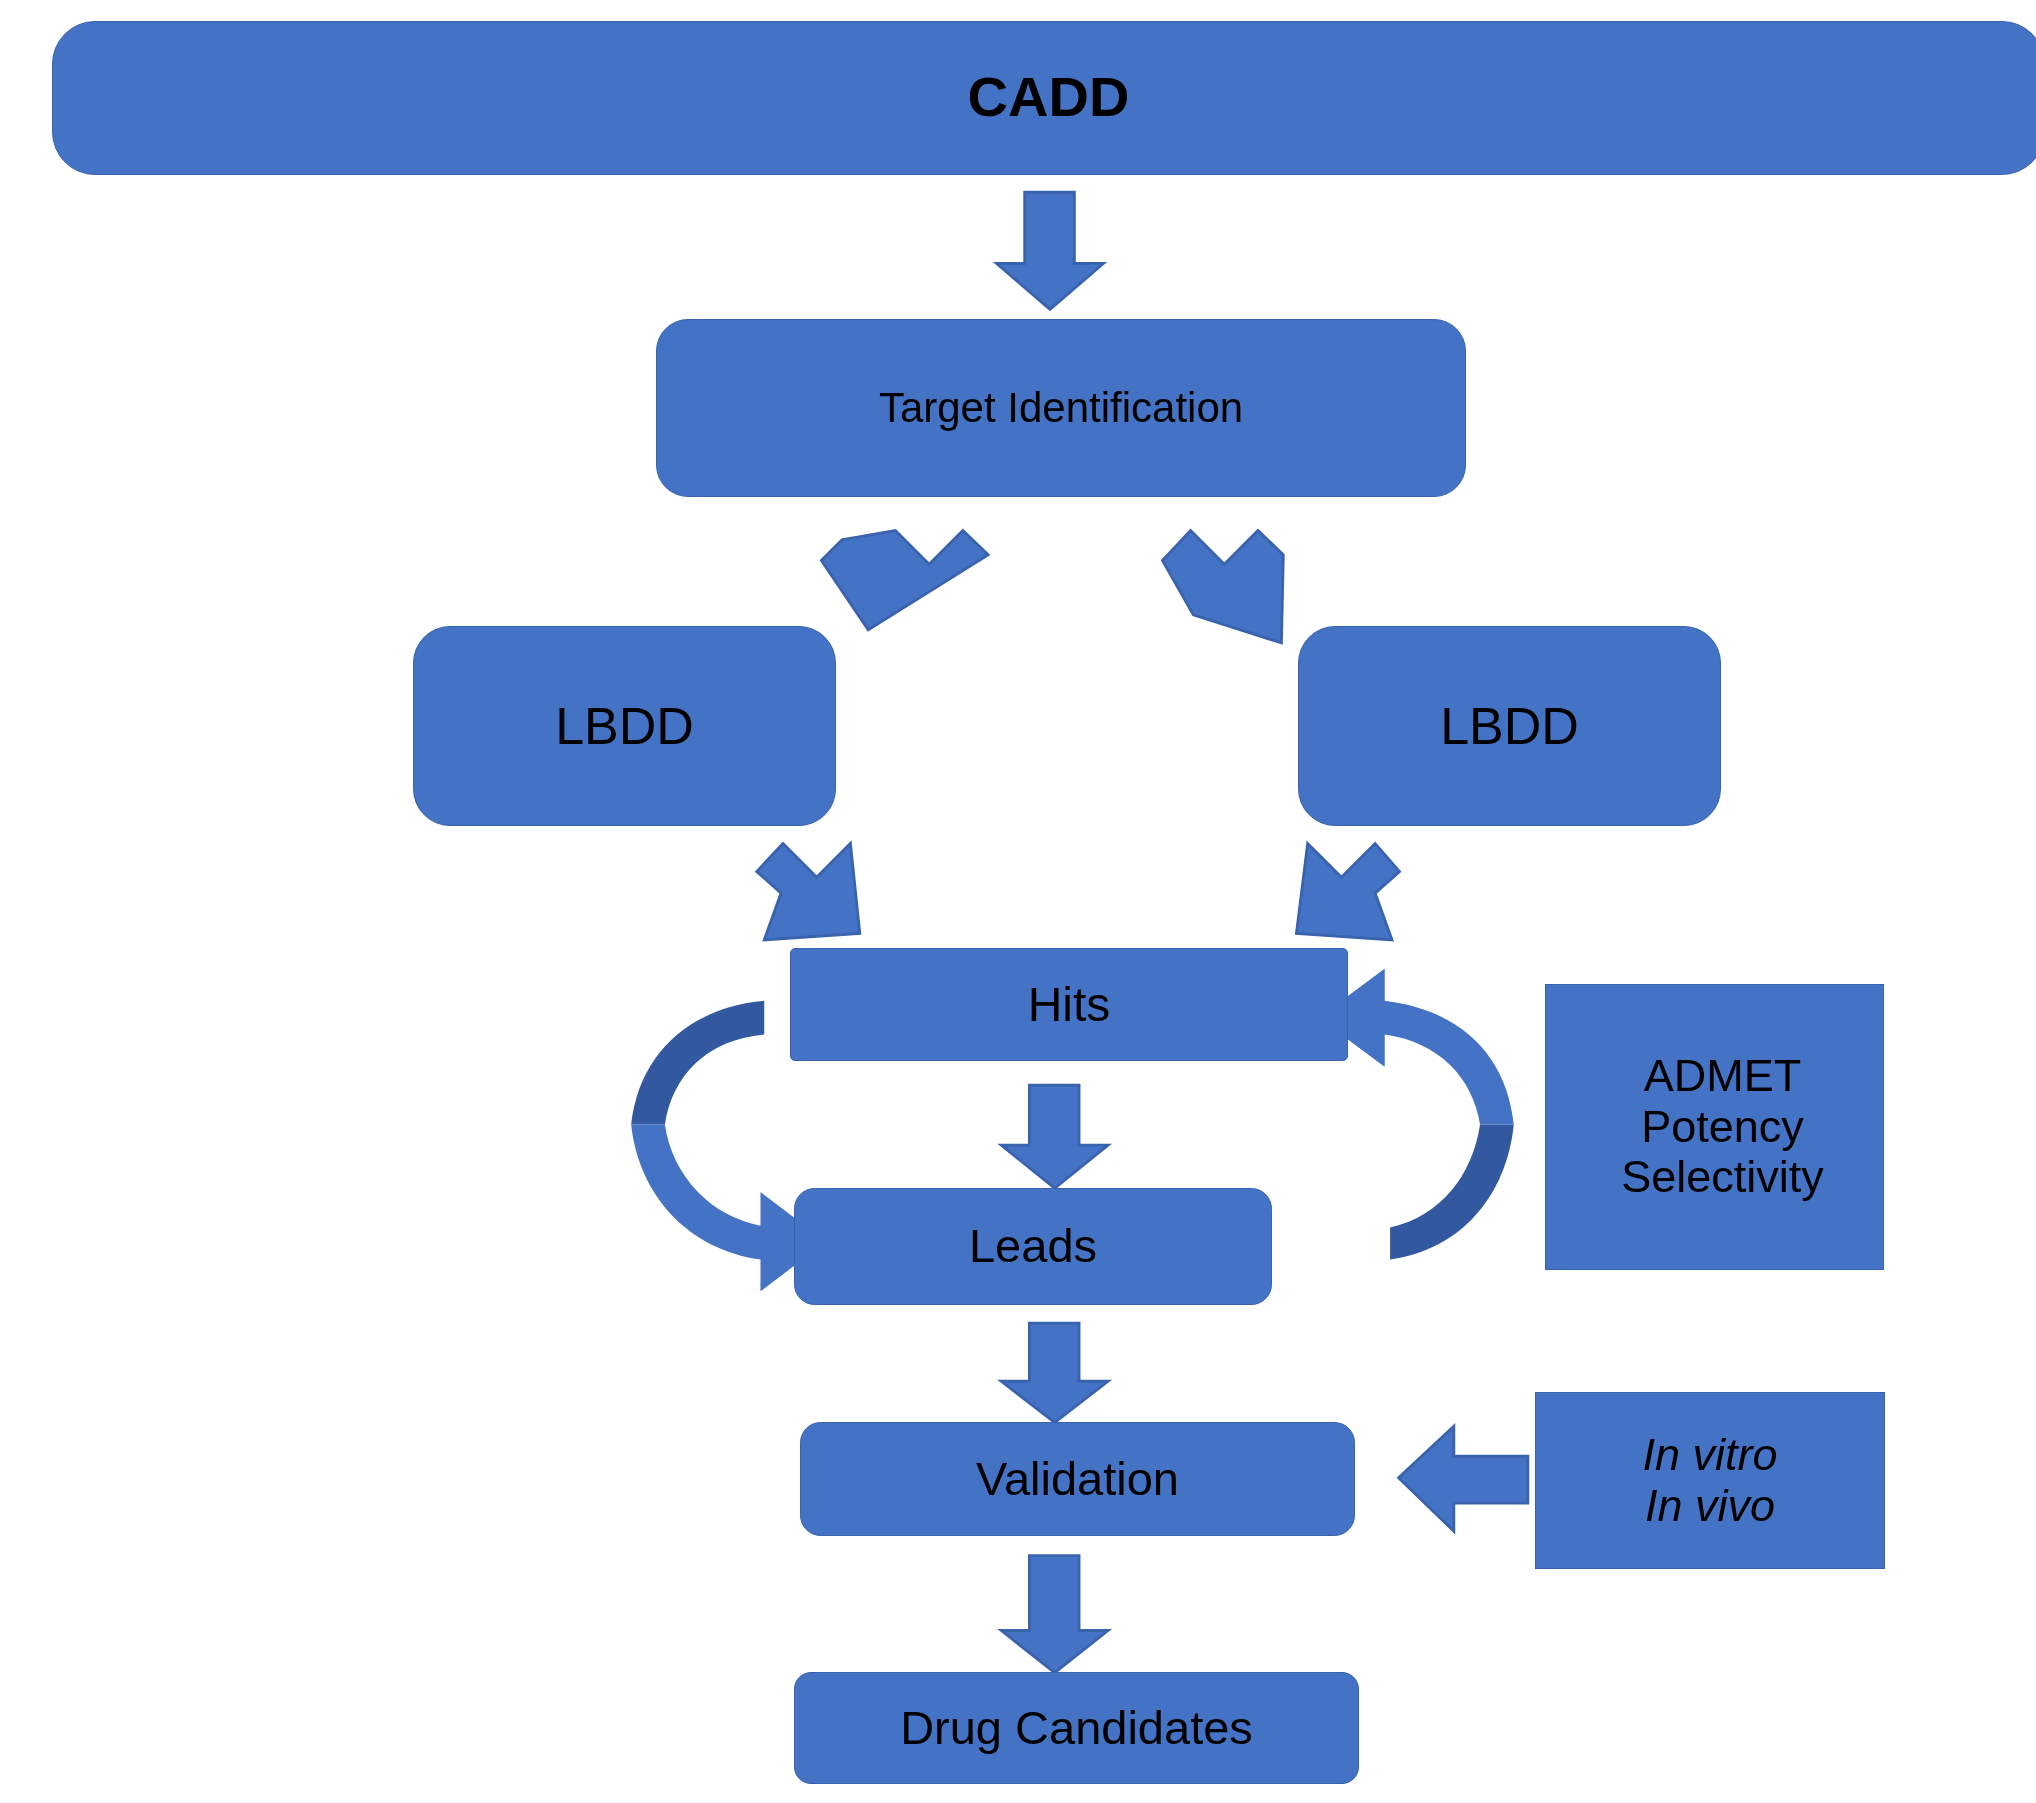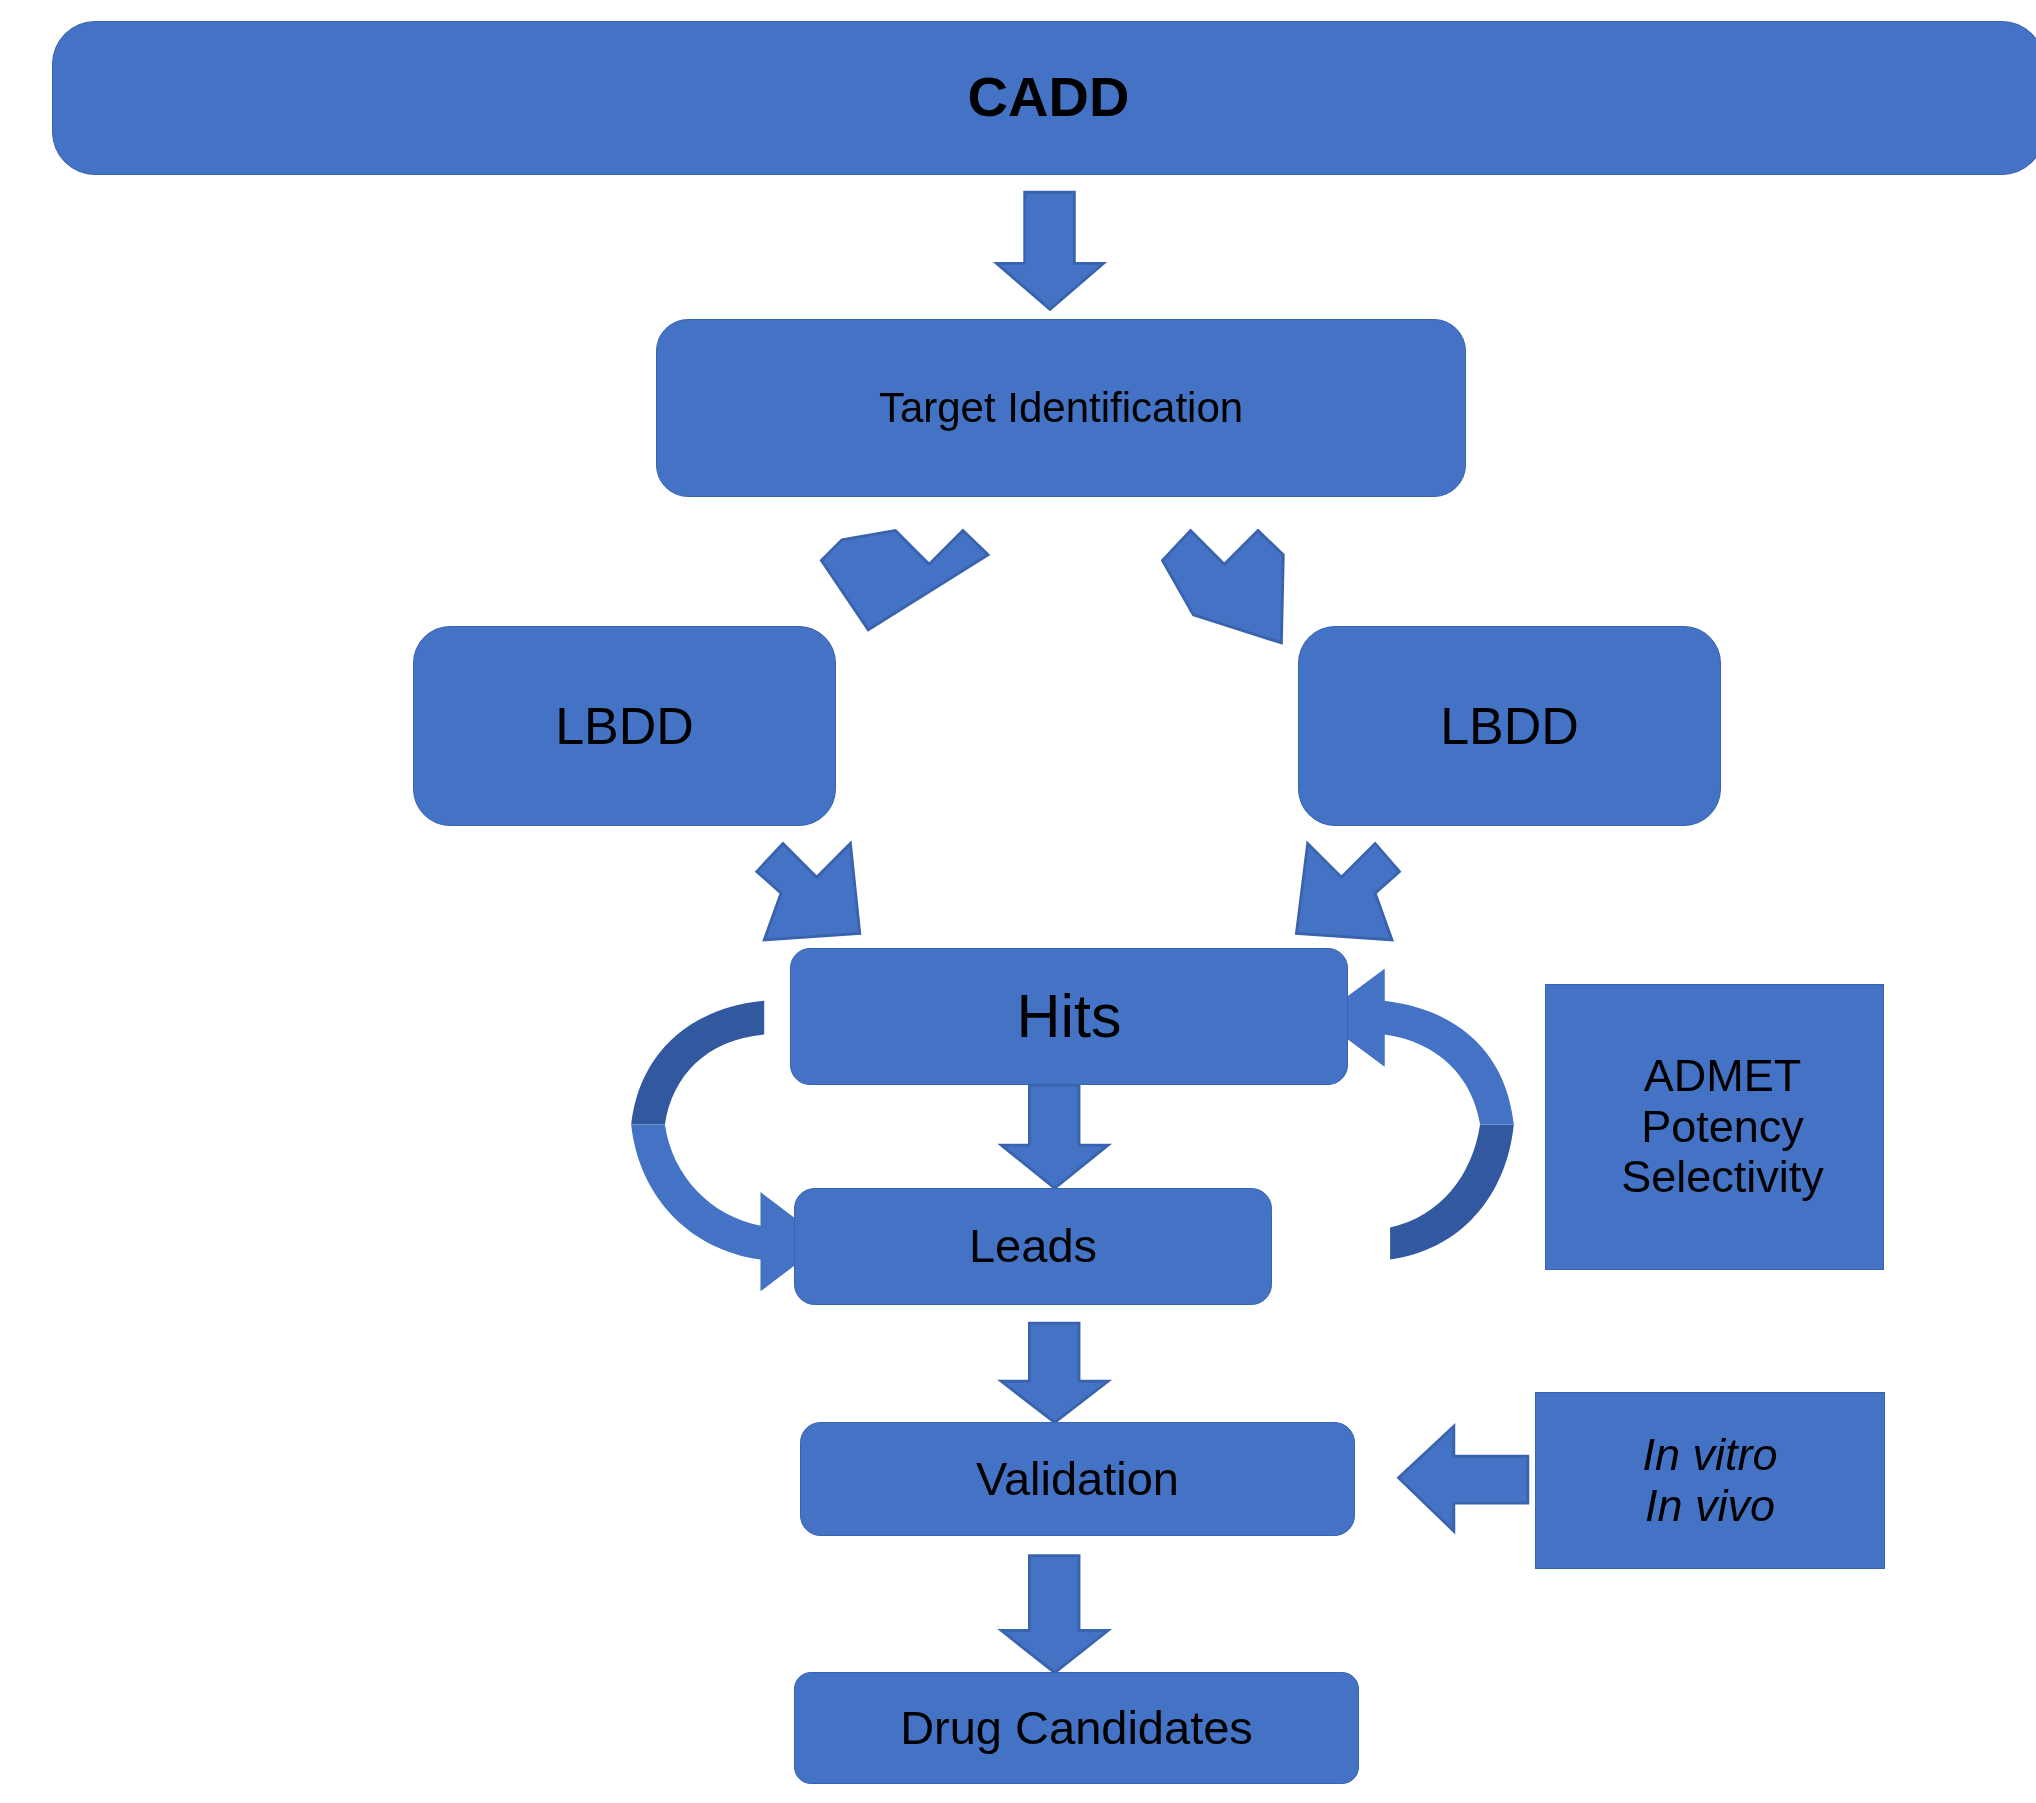--- a/index.html
+++ b/index.html
@@ -64,23 +64,23 @@
   
   #lbdd {
     left: 1274px; top: 626px;
     width: 423px; height: 200px;
     font-size: 52px;
     border-radius: 37px;
   }
   
   #hits {
     left: 766px; top: 948px;
-    width: 558px; height: 137px;
-    font-size: 61px;
-    border-radius: 20px;
+    width: 558px; height: 113px;
+    font-size: 48px;
+    border-radius: 5px;
   }
   
   #leads {
     left: 770px; top: 1188px;
     width: 478px; height: 117px;
     font-size: 47px;
     border-radius: 20.6px;
   }
   
   #validation {

